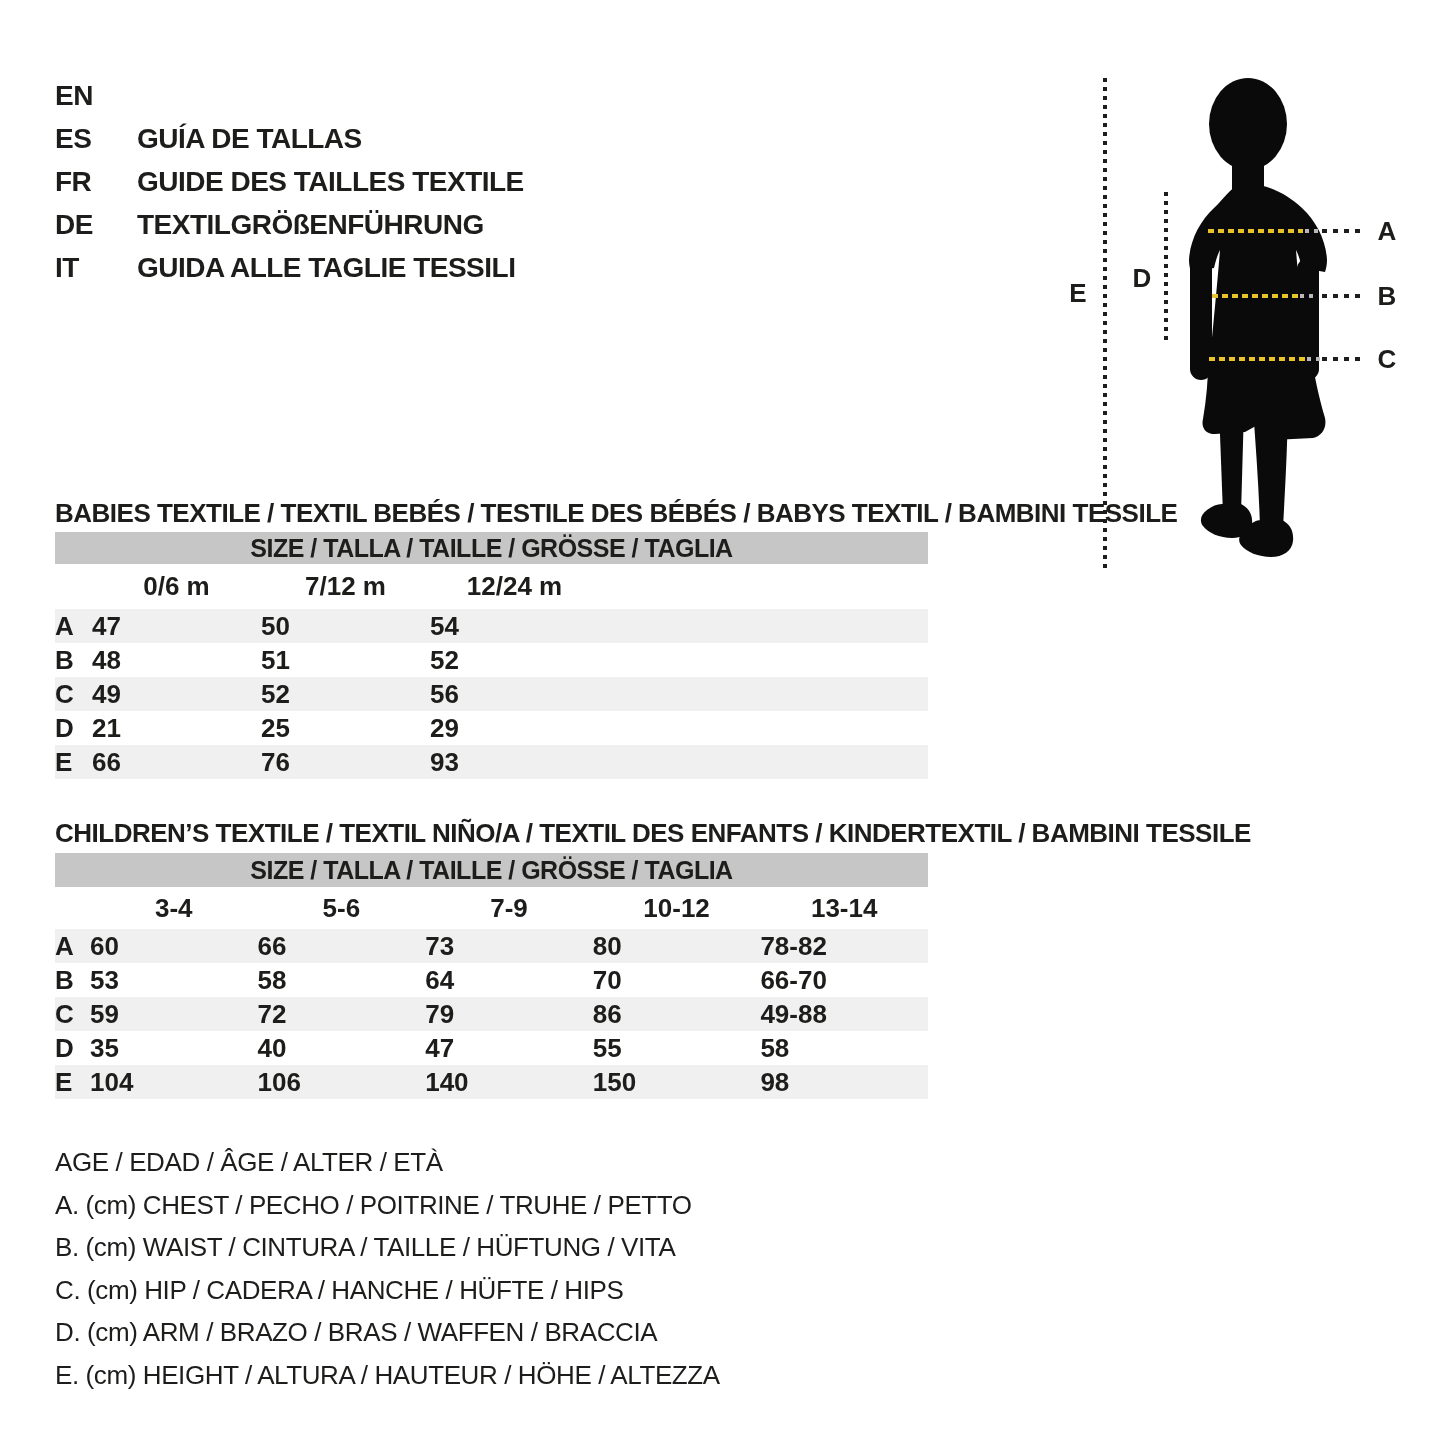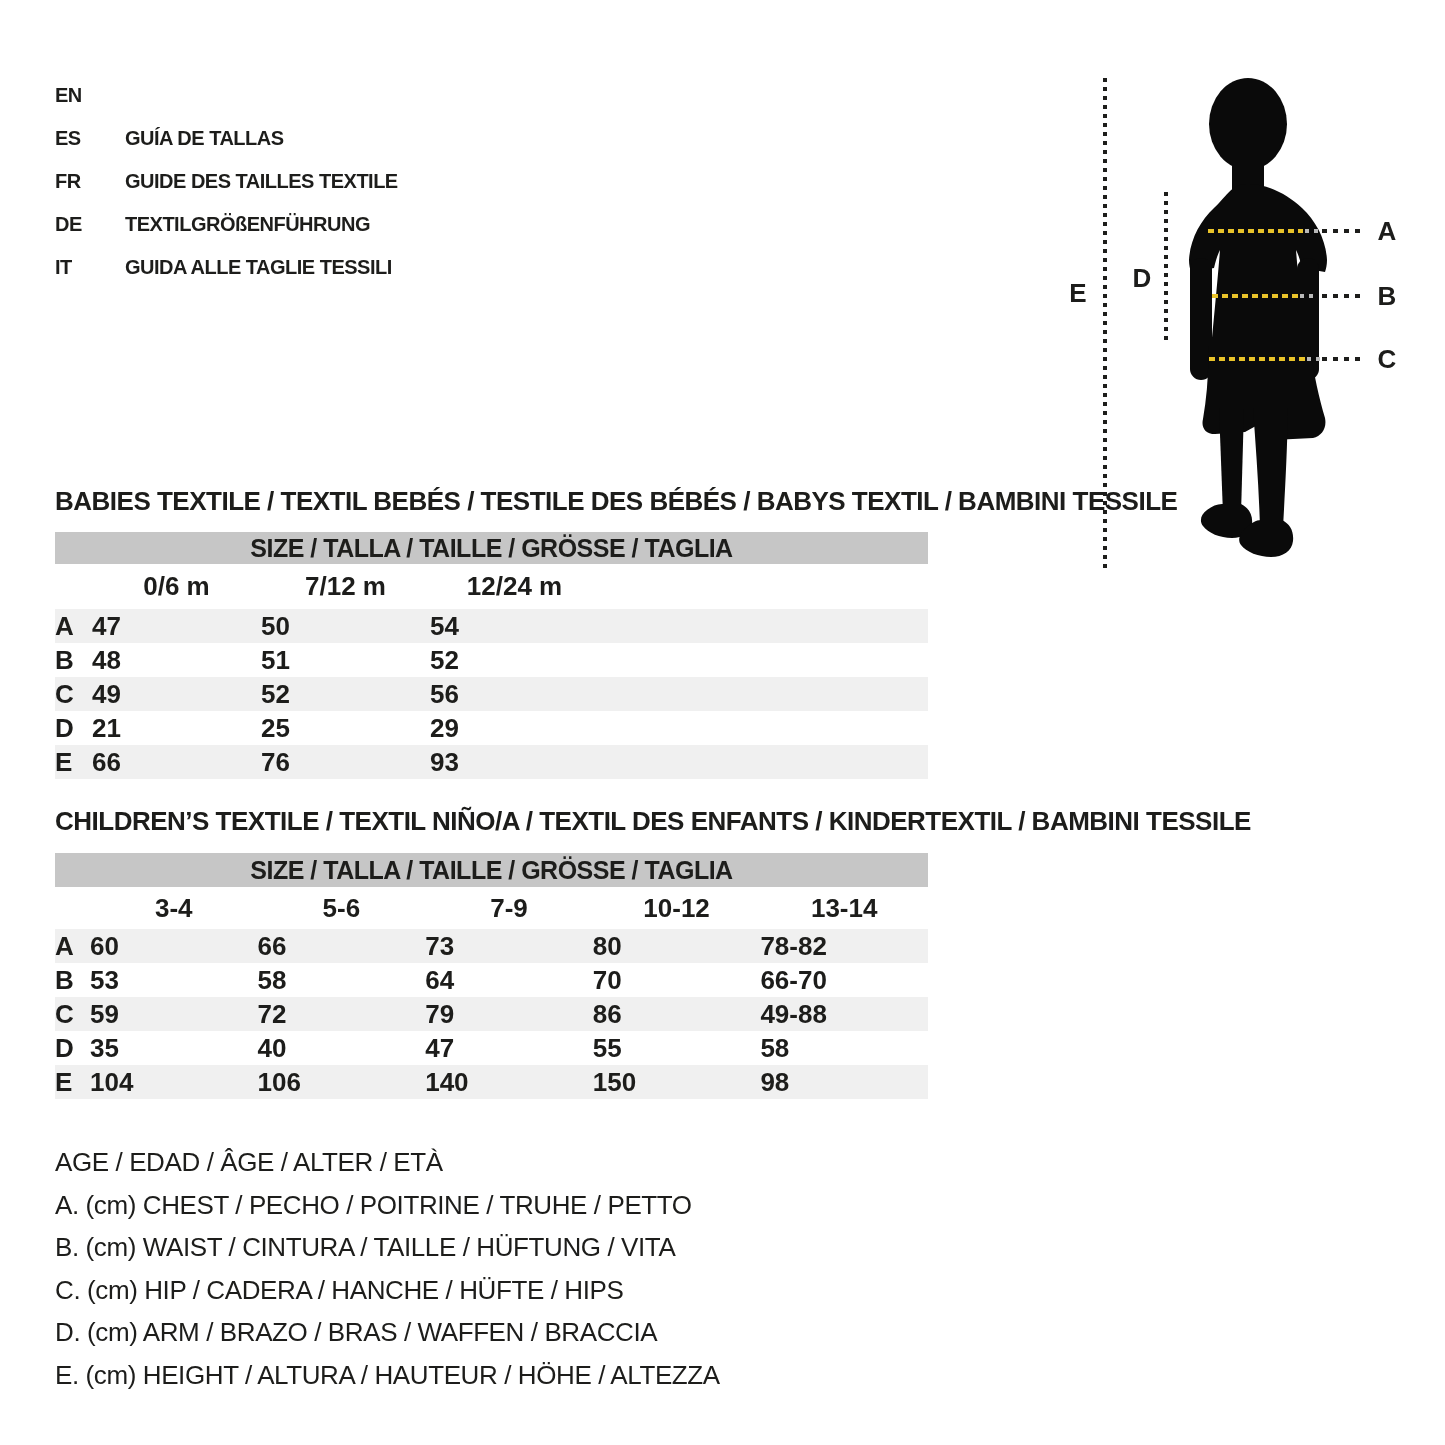--- a/index.html
+++ b/index.html
@@ -8,25 +8,25 @@
     --shade:#f0f0f0;
     --accent:#e9c32a;
     --faint:#b9b9b9;
   }
   *{margin:0;padding:0;box-sizing:border-box;}
   body{background:#ffffff;font-family:"Liberation Sans","DejaVu Sans",sans-serif;color:var(--ink);}
   .canvas{position:relative;width:1445px;height:1445px;background:#ffffff;overflow:hidden;}
 
   
   .langs{position:absolute;left:55px;top:74px;}
-  .lang-row{display:flex;height:43px;line-height:43px;font-size:20px;font-weight:bold;letter-spacing:-0.5px;white-space:nowrap;}
+  .lang-row{display:flex;height:43px;line-height:43px;font-size:28px;font-weight:bold;letter-spacing:-0.5px;white-space:nowrap;gap:12px;}
   .lang-code{display:inline-block;width:70px;}
 
   
-  .section-heading{position:absolute;left:55px;font-size:26px;font-weight:bold;letter-spacing:-0.5px;white-space:nowrap;}
+  .section-heading{position:absolute;left:55px;font-size:26px;font-weight:bold;letter-spacing:-0.5px;white-space:nowrap;margin-top:12px;}
   #babies-heading{top:486px;}
   #children-heading{top:806px;}
 
   
   table.size-table{position:absolute;left:55px;width:873px;border-collapse:collapse;table-layout:fixed;}
   #babies-table{top:532px;}
   #children-table{top:853px;}
   #babies-table col.c-label{width:37px;}
   #babies-table col.c-data{width:169px;}
   #children-table col.c-label{width:35px;}

